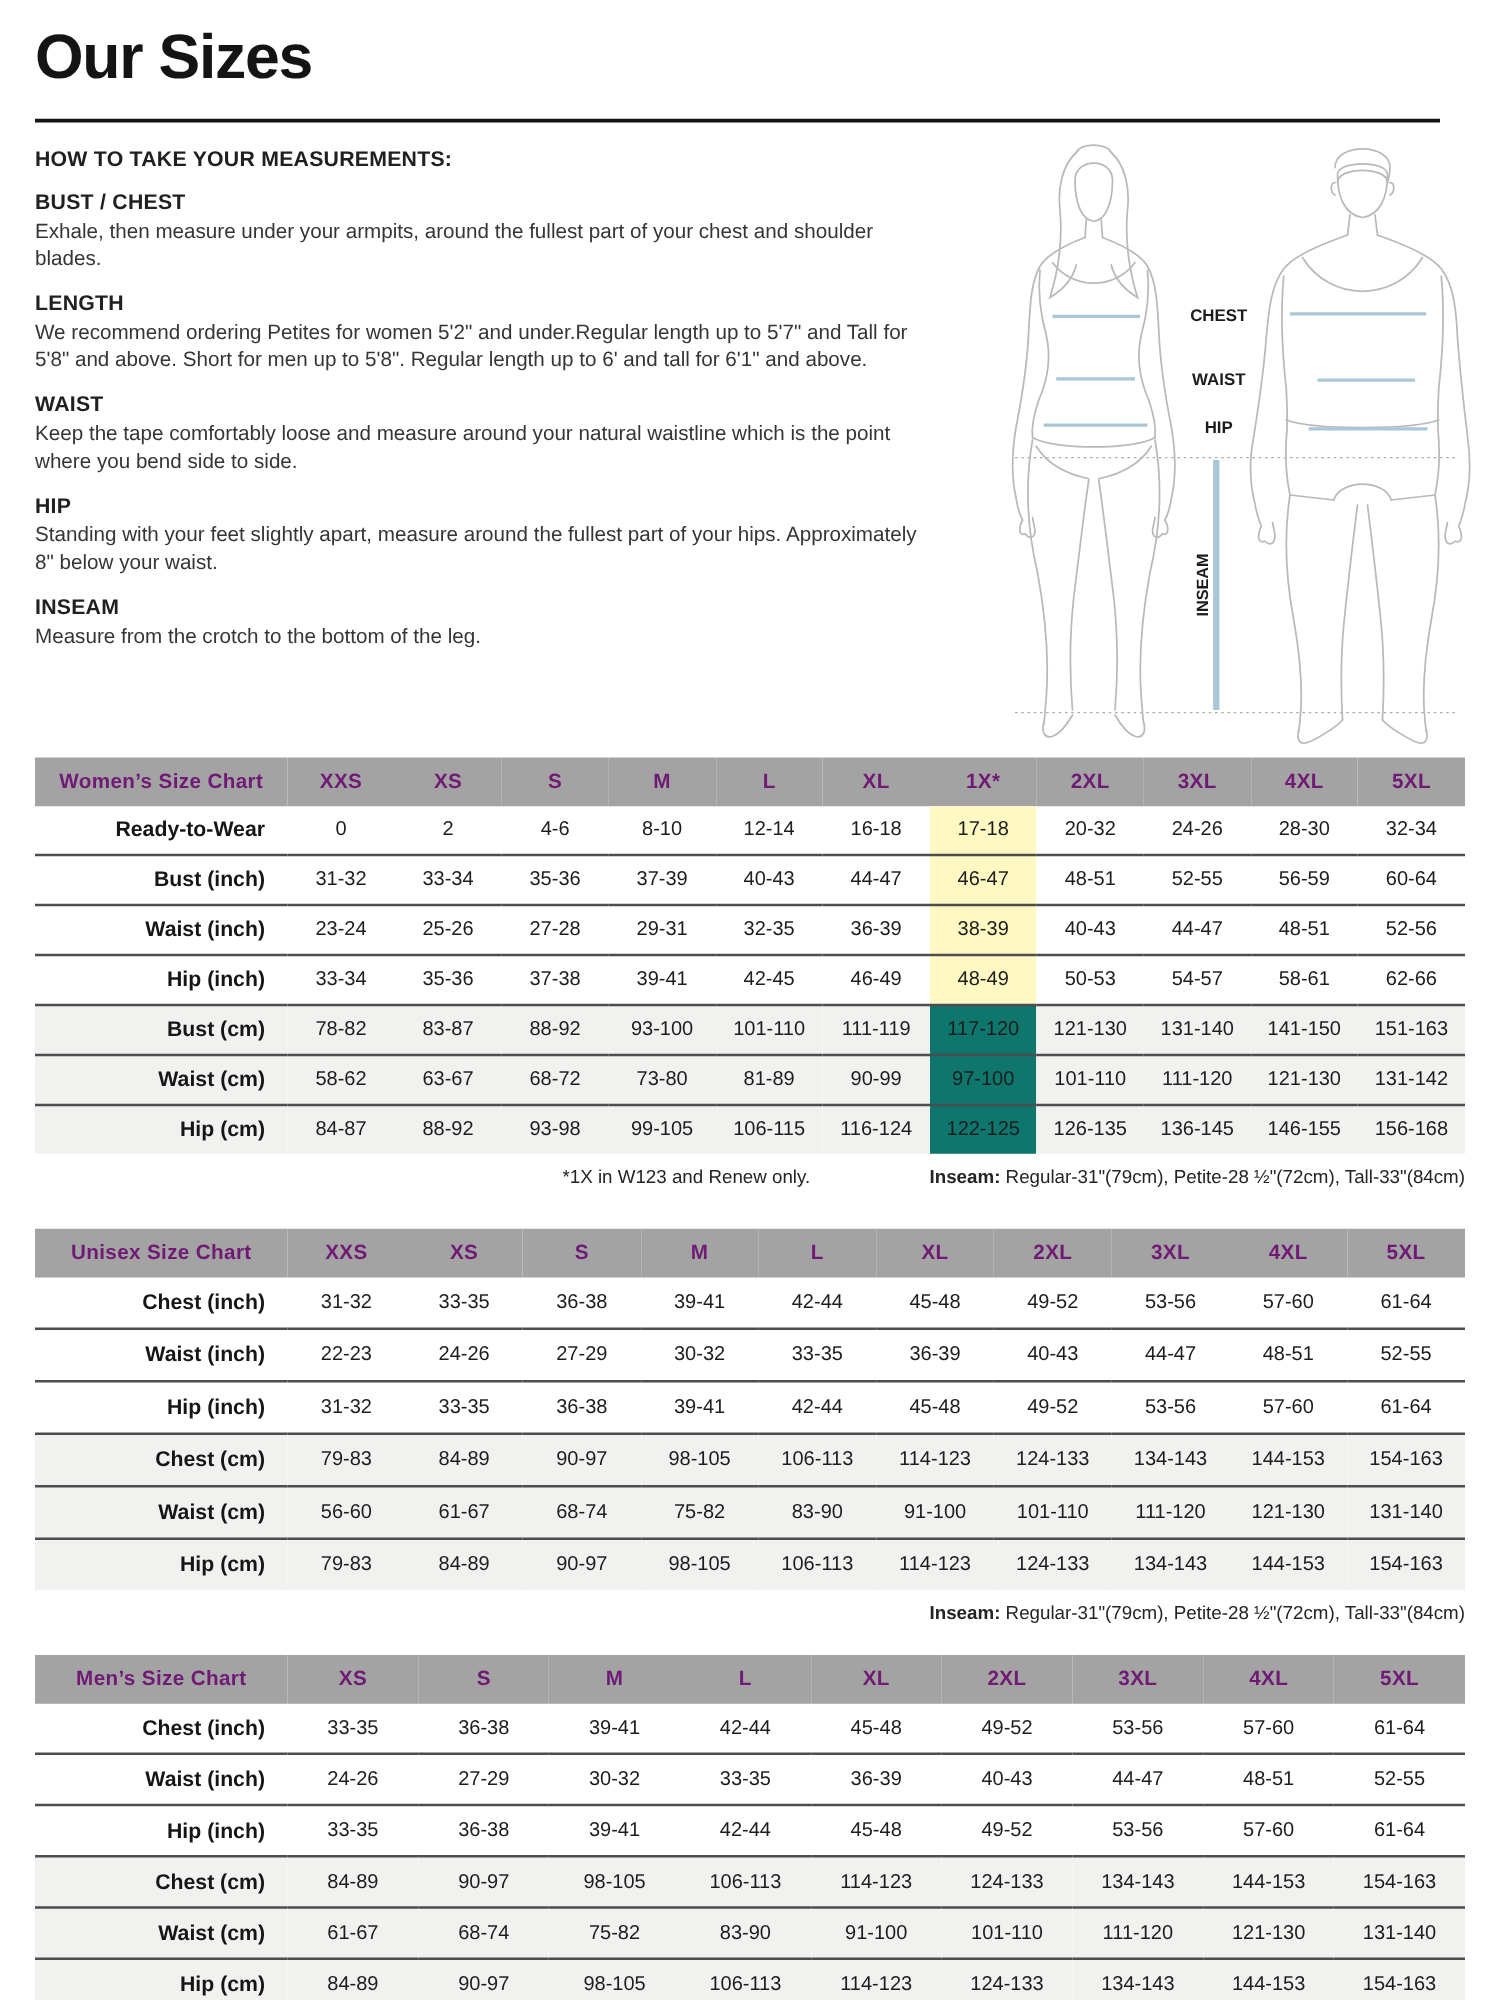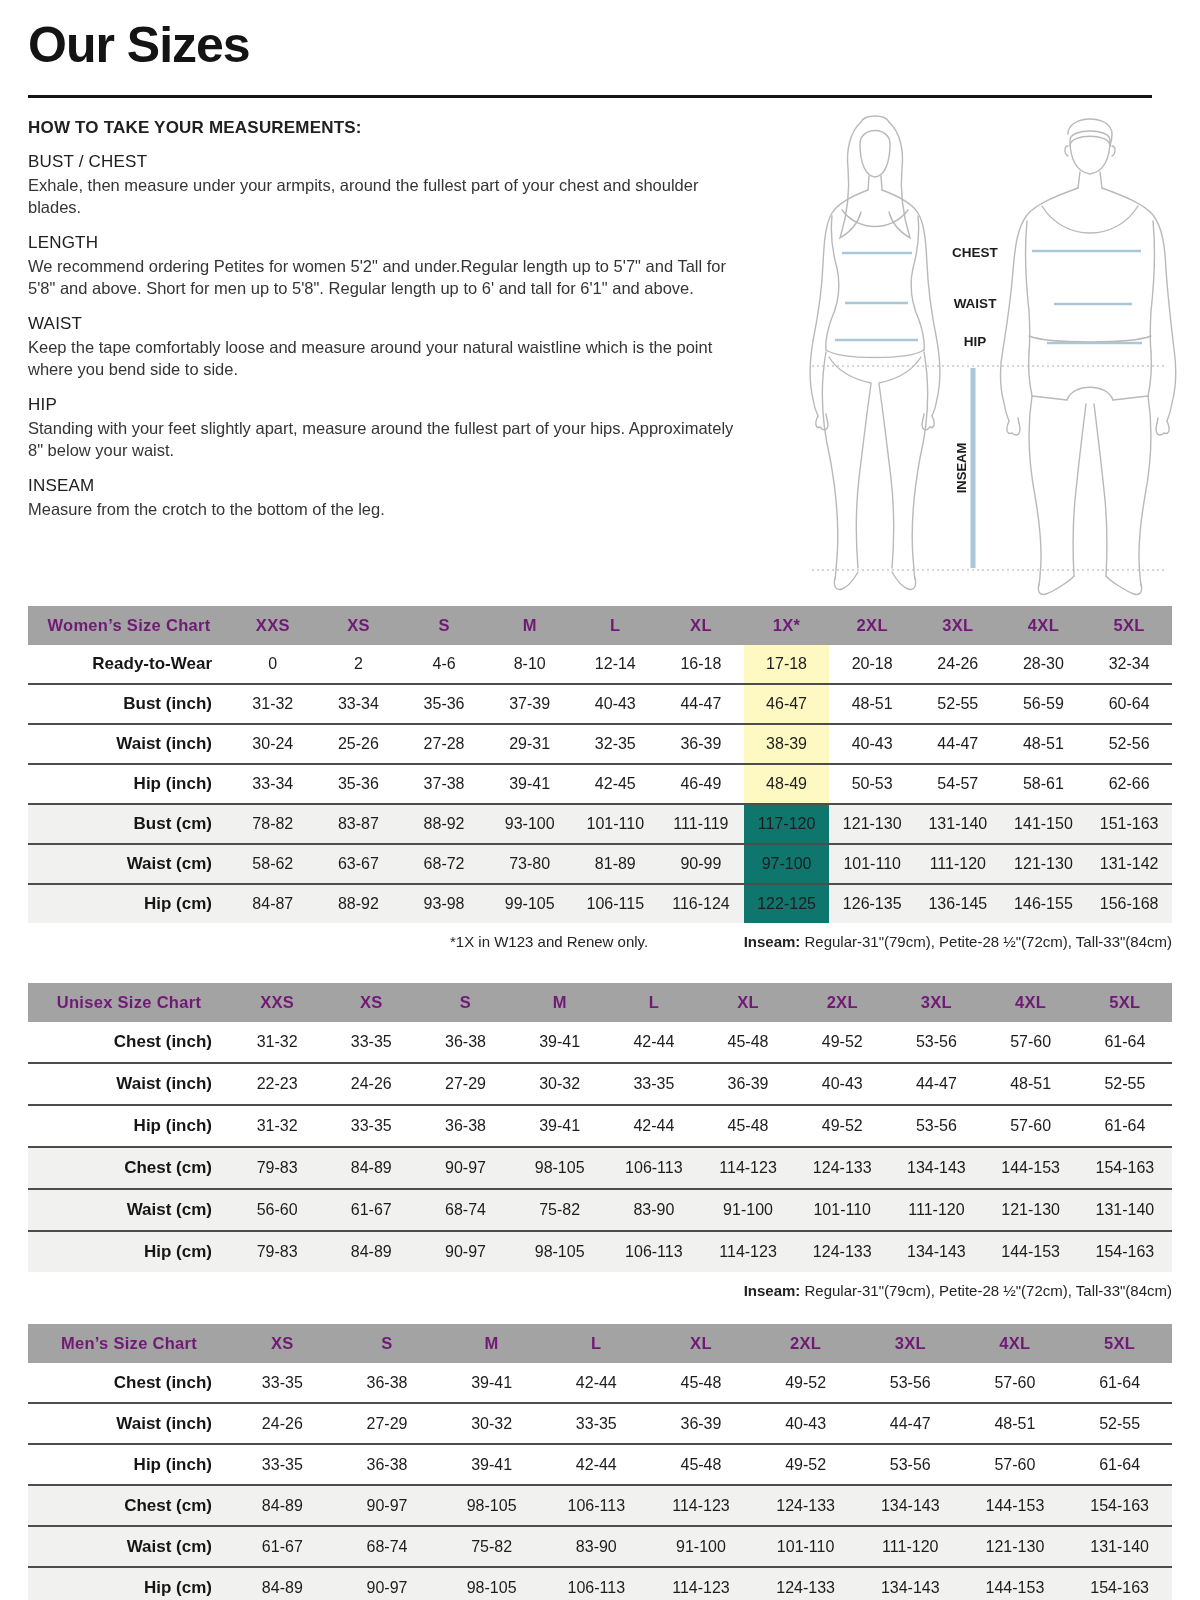--- a/index.html
+++ b/index.html
@@ -10,21 +10,21 @@
   .page-title {
     position:absolute; left:28px; top:16px; font-size:50px; font-weight:800;
     letter-spacing:-1px; color:#141414; margin:0;
   }
   .title-rule {
     position:absolute; left:28px; right:28px; top:95px;
     border-top:3px solid #141414; height:0;
   }
   .text-col { position:absolute; left:28px; top:118px; width:724px; }
   .how-to { font-size:17px; font-weight:bold; color:#202020; margin:0 0 6px 0; letter-spacing:.2px; }
-  .sec h3 { font-size:17px; font-weight:normal; color:#202020; margin:14px 0 3px 0; letter-spacing:.2px; }
+  .sec h3 { font-size:17px; font-weight:bold; color:#202020; margin:14px 0 3px 0; letter-spacing:.2px; }
   .sec p  { font-size:16.5px; line-height:1.33; color:#353535; margin:0; }
 
   .diagram { position:absolute; left:780px; top:106px; width:400px; height:492px; }
   .diagram svg { width:100%; height:100%; display:block; }
   .diagram text { font-family:"Liberation Sans", sans-serif; font-weight:bold; fill:#1c1c1c; }
 
   .tables { position:absolute; left:28px; top:606px; width:1144px; }
   .table-block { margin-bottom:30px; }
   .table-block.tight { margin-bottom:22px; }
   table { width:100%; border-collapse:collapse; table-layout:fixed; }
@@ -180,42 +180,42 @@
           <tbody>
             <tr class="plain">
               <td class="row-label">Ready-to-Wear</td>
               <td>0</td>
               <td>2</td>
               <td>4-6</td>
               <td>8-10</td>
               <td>12-14</td>
               <td>16-18</td>
               <td class="hl">17-18</td>
-              <td>20-18</td>
+              <td>20-32</td>
               <td>24-26</td>
               <td>28-30</td>
               <td>32-34</td>
             </tr>
             <tr class="plain">
               <td class="row-label">Bust (inch)</td>
               <td>31-32</td>
               <td>33-34</td>
               <td>35-36</td>
               <td>37-39</td>
               <td>40-43</td>
               <td>44-47</td>
               <td class="hl">46-47</td>
               <td>48-51</td>
               <td>52-55</td>
               <td>56-59</td>
               <td>60-64</td>
             </tr>
             <tr class="plain">
               <td class="row-label">Waist (inch)</td>
-              <td>30-24</td>
+              <td>23-24</td>
               <td>25-26</td>
               <td>27-28</td>
               <td>29-31</td>
               <td>32-35</td>
               <td>36-39</td>
               <td class="hl">38-39</td>
               <td>40-43</td>
               <td>44-47</td>
               <td>48-51</td>
               <td>52-56</td>

